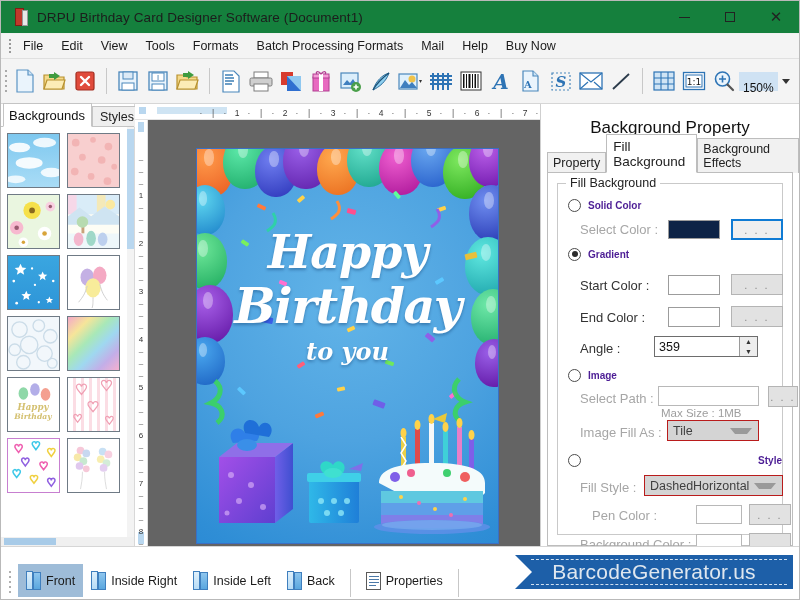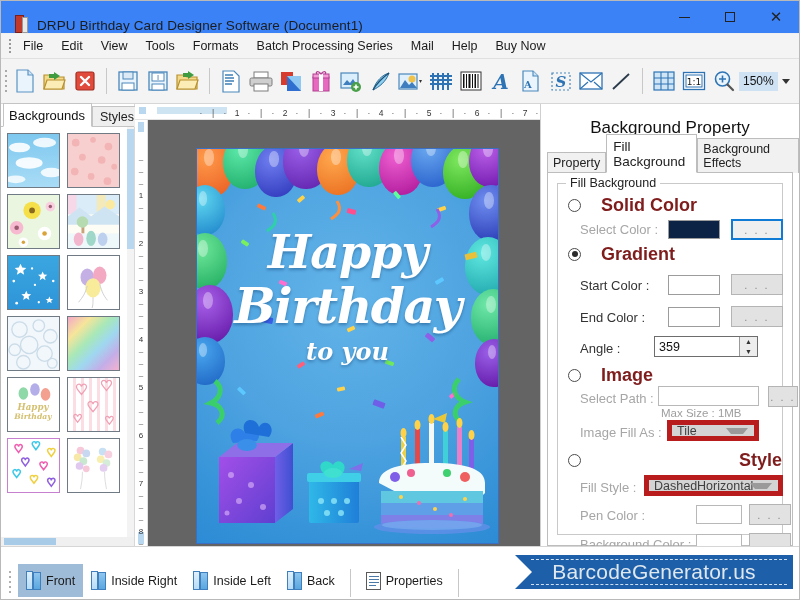--- a/index.html
+++ b/index.html
@@ -5,21 +5,21 @@
   html,body{margin:0;padding:0;}
   body{
     width:800px;height:600px;overflow:hidden;
     font-family:"Liberation Sans", sans-serif;
     background:#ffffff;
     -webkit-font-smoothing:antialiased;
   }
   .app{position:relative;width:800px;height:600px;border:1px solid #b9b9b9;box-sizing:border-box;background:#fff;}
 
   
-  .titlebar{height:32px;background:#3b82f6;display:flex;align-items:flex-end;position:relative;border-bottom:1px solid #f0f0f0;}
+  .titlebar{height:32px;background:#15803d;display:flex;align-items:center;position:relative;border-bottom:1px solid #f0f0f0;}
   .title-ico{width:16px;height:18px;margin-left:12px;margin-right:8px;position:relative;flex:none;}
   .title-ico .b1{position:absolute;left:2px;top:0;width:9px;height:18px;background:#c0392b;border:1px solid #7d1f16;box-sizing:border-box;}
   .title-ico .b2{position:absolute;left:9px;top:2px;width:6px;height:16px;background:#e8e8e8;border:1px solid #9a9a9a;box-sizing:border-box;}
   .title-text{font-size:13.5px;color:#1c1c1c;letter-spacing:.1px;}
   .win-btns{position:absolute;right:0;top:0;height:32px;display:flex;}
   .win-btn{width:46px;height:32px;display:flex;align-items:center;justify-content:center;font-size:13px;color:#222;}
   .glyph-min{width:11px;height:1px;background:#222;}
   .glyph-max{width:10px;height:10px;border:1px solid #222;box-sizing:border-box;}
   .glyph-close{font-size:15px;line-height:1;font-family:"DejaVu Sans",sans-serif;}
 
@@ -28,21 +28,21 @@
   .menu-grip{width:9px;height:16px;display:flex;flex-direction:column;justify-content:center;align-items:center;gap:2px;}
   .menu-grip i{width:2px;height:2px;background:#9a9a9a;display:block;}
   .menu-item{font-size:12.5px;color:#1b1b1b;padding:3px 9px;cursor:default;white-space:nowrap;}
 
   
   .toolbar{height:44px;background:#f4f4f4;display:flex;align-items:center;border-bottom:1px solid #d6d6d6;padding-left:4px;position:relative;}
   .tb-grip{width:9px;height:28px;display:flex;flex-direction:column;justify-content:center;align-items:center;gap:3px;margin-right:3px;}
   .tb-grip i{width:2px;height:2px;background:#a9a9a9;display:block;}
   .tb-btn{width:30px;height:32px;display:flex;align-items:center;justify-content:center;position:relative;flex:none;}
   .tb-sep{width:1px;height:26px;background:#c8c8c8;margin:0 6px;flex:none;}
-  .zoom-field{width:105px;height:19px;background:#cfe2f3;border:none;font-size:12px;color:#111;padding:0 4px;line-height:19px;box-sizing:border-box;}
+  .zoom-field{width:105px;height:19px;background:#cfe2f3;border:none;font-size:12px;color:#111;padding:7px 4px;line-height:19px;box-sizing:border-box;}
   .zoom-caret{width:0;height:0;border-left:4px solid transparent;border-right:4px solid transparent;border-top:5px solid #333;margin:0 6px 0 4px;}
 
   
   .main{display:flex;height:442px;}
 
   
   .leftpane{width:133px;flex:none;background:#fff;display:flex;flex-direction:column;border-right:1px solid #d8d8d8;}
   .tabrow{display:flex;align-items:flex-end;height:22px;padding-left:2px;background:#fff;}
   .ltab{font-size:12.5px;padding:3px 7px 3px 7px;border:1px solid #c4c4c4;border-bottom:none;background:#efefef;color:#222;position:relative;top:1px;}
   .ltab.active{background:#fff;border-bottom:1px solid #fff;font-size:13px;padding:4px 6px 3px 5px;color:#111;z-index:2;}
@@ -90,31 +90,31 @@
   .rp-title{text-align:center;font-size:17px;color:#111;padding:14px 0 12px;}
   .rp-tabs{display:flex;align-items:flex-end;padding-left:6px;height:22px;}
   .rtab{font-size:12.5px;border:1px solid #bdbdbd;border-bottom:none;background:#f1f1f1;padding:3px 5px;color:#222;position:relative;top:1px;}
   .rtab.active{background:#fff;border-bottom:1px solid #fff;z-index:2;font-size:13.5px;padding:4px 6px 3px;}
   .rp-body{margin:0 6px;border:1px solid #bdbdbd;border-top:1px solid #bdbdbd;flex:1;position:relative;background:#fff;}
   .group{position:absolute;left:9px;right:9px;top:10px;bottom:10px;border:1px solid #c9c9c9;}
   .group-label{position:absolute;left:8px;top:-8px;background:#fff;padding:0 4px;font-size:12.5px;color:#222;}
   .row{position:absolute;left:0;right:0;height:22px;display:flex;align-items:center;}
   .radio{width:13px;height:13px;border-radius:50%;border:1.5px solid #4c4c4c;box-sizing:border-box;display:inline-block;position:relative;flex:none;background:#fff;}
   .radio.on:after{content:"";position:absolute;left:2.5px;top:2.5px;width:6px;height:6px;border-radius:50%;background:#2b2b2b;}
-  .rlabel{font-size:18px;font-weight:bold;color:#7f1d1d;margin-left:20px;}
+  .rlabel{font-size:10px;font-weight:bold;color:#4c1d95;margin-left:7px;}
   .flabel{font-size:13px;color:#333;}
   .flabel.dim{color:#a6a6a6;}
   .swatch{border:1px solid #9c9c9c;box-sizing:border-box;background:#fff;}
   .btn3{border:1px solid #b4b4b4;background:#e2e2e2;box-sizing:border-box;display:flex;align-items:center;justify-content:center;font-size:11px;letter-spacing:2px;color:#8d8d8d;}
   .btn3.focus{border:2px solid #0f7bd4;background:#efefef;}
   .txtbox{border:1px solid #6d6d6d;box-sizing:border-box;background:#fff;font-size:12.5px;color:#111;display:flex;align-items:center;padding-left:4px;}
   .txtbox.dim{border:1px solid #b8b8b8;background:#fff;}
   .spin{width:18px;border-left:1px solid #9a9a9a;display:flex;flex-direction:column;background:#ededed;height:100%;box-sizing:border-box;}
   .spin div{flex:1;display:flex;align-items:center;justify-content:center;font-size:7px;color:#333;}
-  .combo{border:5px solid #b91c1c;background:#d4d4d4;box-sizing:border-box;font-size:12.5px;color:#3f3f3f;display:flex;align-items:center;padding-left:5px;position:relative;}
+  .combo{border:1px solid #b91c1c;background:#d4d4d4;box-sizing:border-box;font-size:12.5px;color:#3f3f3f;display:flex;align-items:center;padding-left:5px;position:relative;}
   .combo .cv{width:12px;position:absolute;right:6px;top:50%;margin-top:-3px;height:0;border-left:5px solid transparent;border-right:5px solid transparent;border-top:6px solid #9a9a9a;}
   .hint{font-size:11.5px;color:#9e9e9e;}
 
   
   .bottom{height:50px;background:#fff;display:flex;align-items:flex-end;border-top:1px solid #d6d6d6;position:relative;padding-left:4px;}
   .bb-grip{width:9px;height:30px;display:flex;flex-direction:column;justify-content:center;align-items:center;gap:3px;margin-right:4px;}
   .bb-grip i{width:2px;height:2px;background:#b0b0b0;display:block;}
   .bb-item{display:flex;align-items:center;gap:5px;padding:7px 8px;font-size:12.5px;color:#1b1b1b;}
   .bb-item.active{background:#9ebcd8;}
   .bb-sep{width:1px;height:28px;background:#c7c7c7;margin:0 7px;}
@@ -158,21 +158,21 @@
         <i></i>
         <i></i>
         <i></i>
         <i></i>
       </span>
     <span class="menu-item">File</span>
     <span class="menu-item">Edit</span>
     <span class="menu-item">View</span>
     <span class="menu-item">Tools</span>
     <span class="menu-item">Formats</span>
-    <span class="menu-item">Batch Processing Series</span>
+    <span class="menu-item">Batch Processing Formats</span>
     <span class="menu-item">Mail</span>
     <span class="menu-item">Help</span>
     <span class="menu-item">Buy Now</span>
   </div>
 
   <div class="toolbar">
     <span class="tb-grip">
         <i></i>
         <i></i>
         <i></i>
@@ -941,21 +941,21 @@
             <span class="rlabel">Style</span>
           </div>
           <div class="row" style="top:292px;left:22px;">
             <span class="flabel dim">Fill Style :</span>
           </div>
           <div class="combo" style="position:absolute;left:86px;top:291px;width:139px;height:21px;">
             <span>DashedHorizontal</span>
             <span class="cv"></span>
           </div>
 
-          <div class="row" style="top:320px;left:22px;">
+          <div class="row" style="top:320px;left:34px;">
             <span class="flabel dim">Pen Color :</span>
           </div>
           <div class="swatch" style="position:absolute;left:138px;top:321px;width:46px;height:19px;background:#ffffff;border-color:#b8b8b8;"></div>
           <div class="btn3" style="position:absolute;left:191px;top:320px;width:42px;height:21px;">. . .</div>
 
           <div class="row" style="top:349px;left:22px;">
             <span class="flabel dim">Background Color :</span>
           </div>
           <div class="swatch" style="position:absolute;left:138px;top:350px;width:46px;height:19px;background:#ffffff;border-color:#b8b8b8;"></div>
           <div class="btn3" style="position:absolute;left:191px;top:349px;width:42px;height:21px;">. . .</div>

